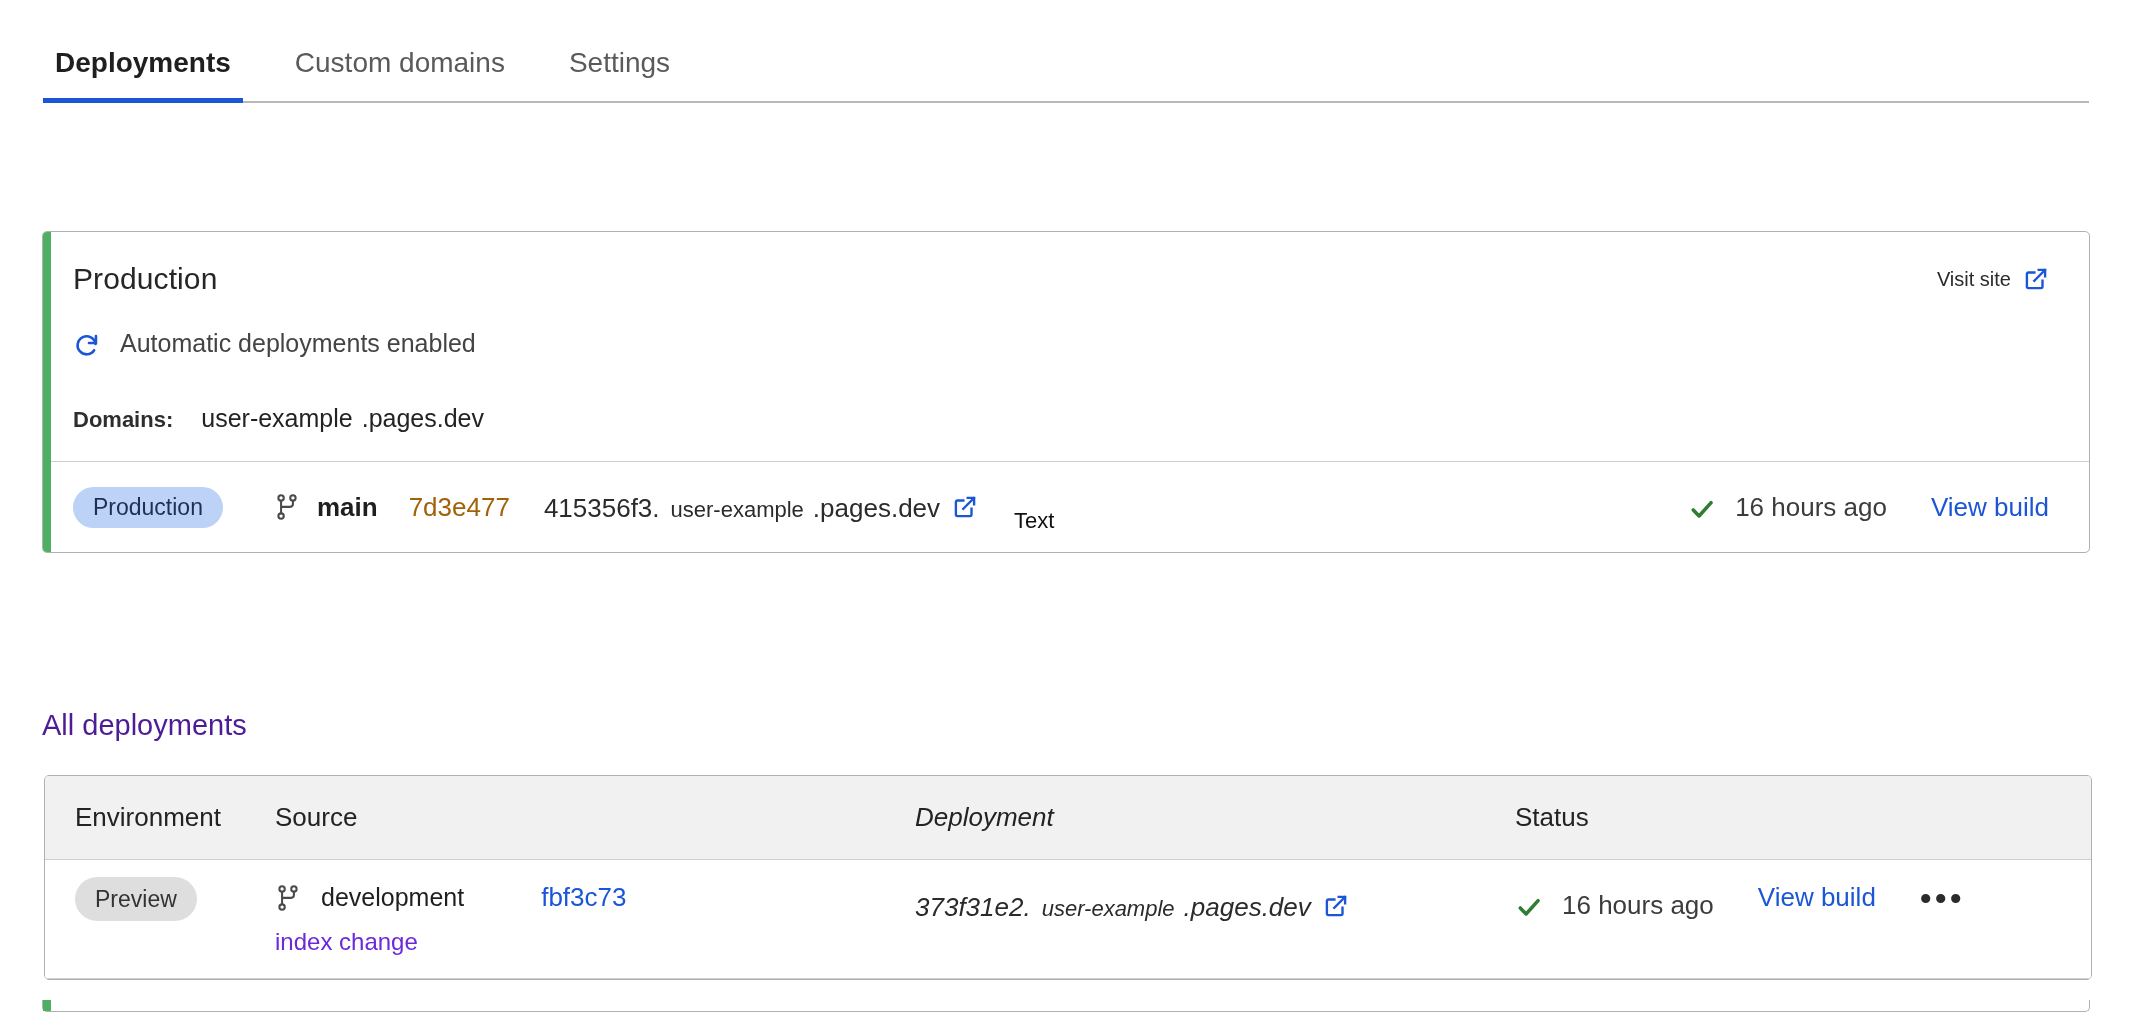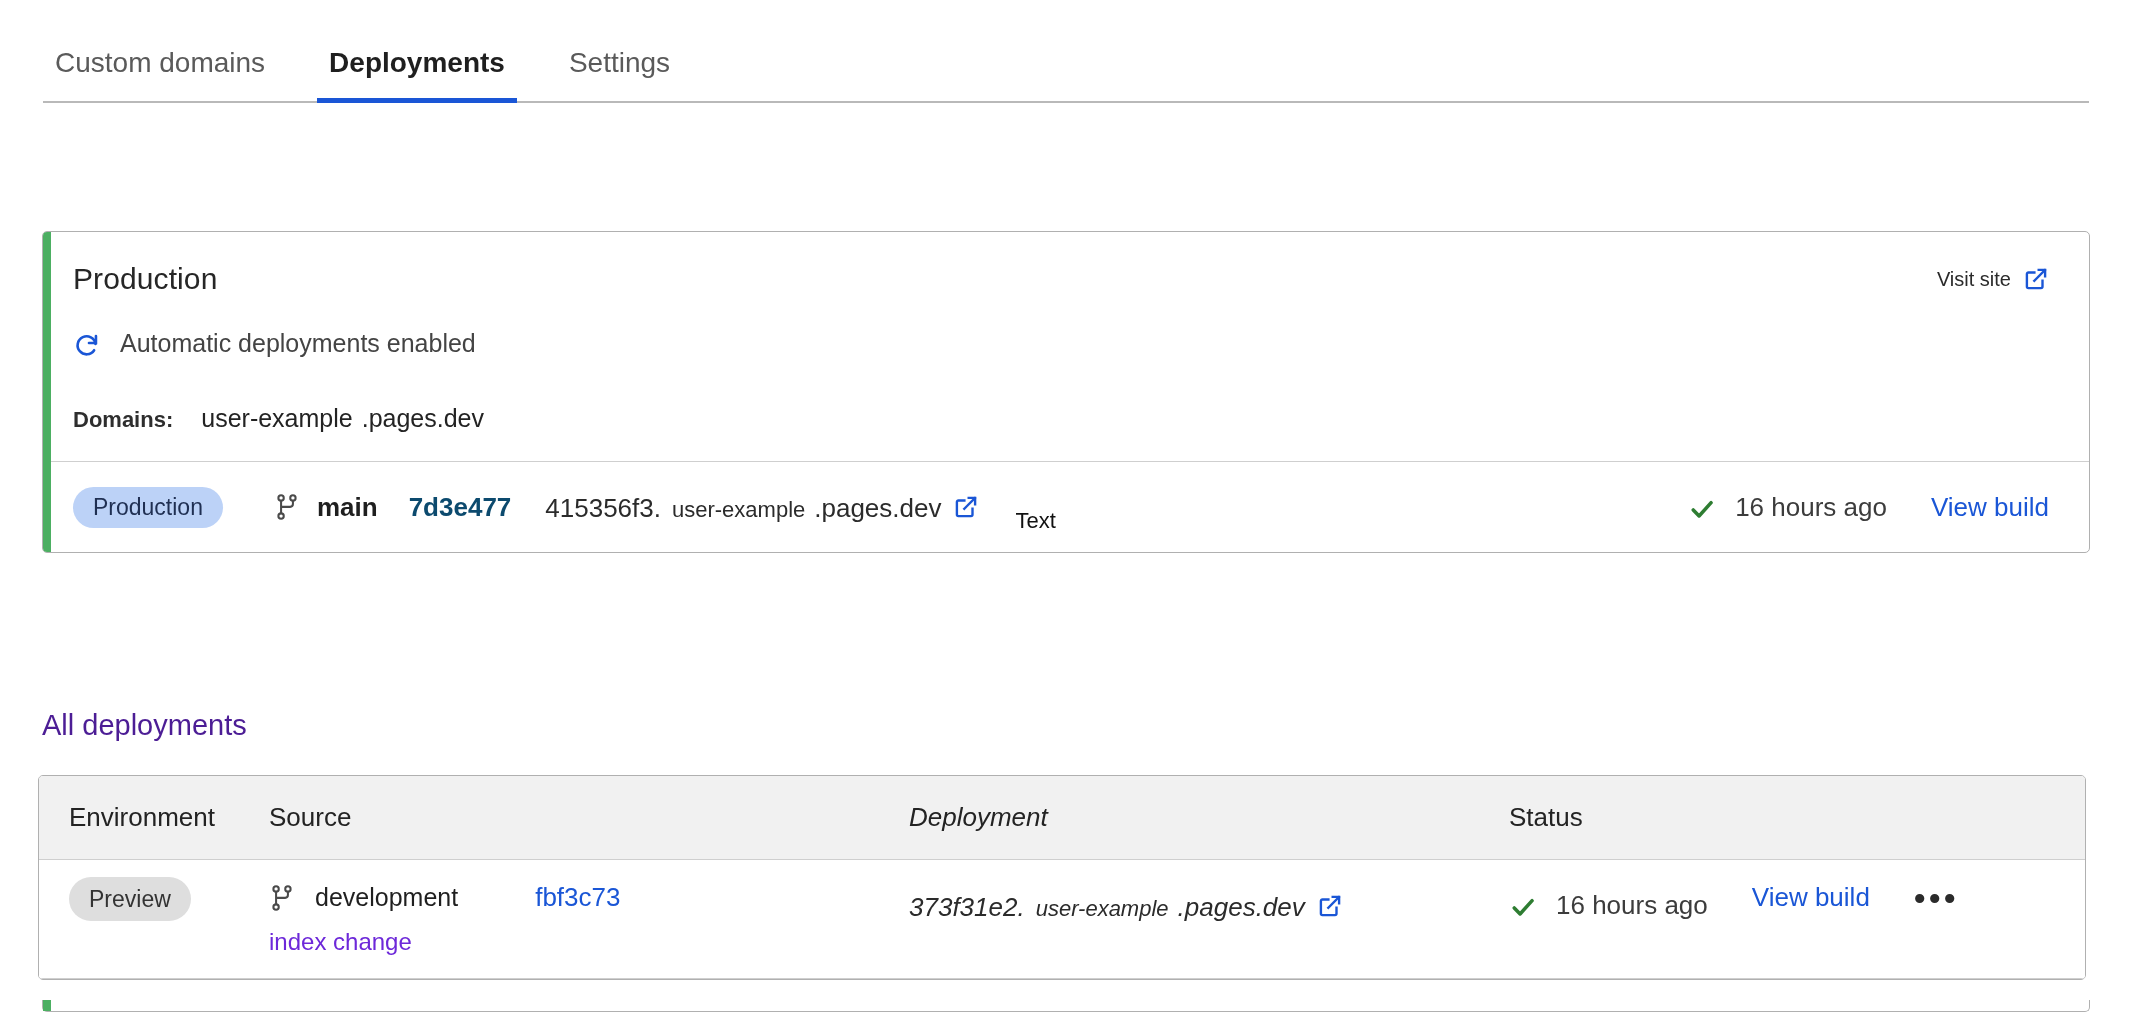--- a/index.html
+++ b/index.html
@@ -115,21 +115,21 @@
     border-radius: 999px;
     padding: 9px 20px;
     white-space: nowrap;
     line-height: 1;
   }
   .badge-prod { background: #bcd2f7; color: #1f2f52; }
   .badge-preview { background: #dedede; color: #333; }
 
   .src-block { display: flex; align-items: center; margin-left: 51px; }
   .branch-name { font-size: 26px; font-weight: 700; color: #1f1f1f; margin-left: 17px; }
-  .commit { font-size: 26px; color: #0c4a6e; margin-left: 31px; cursor: pointer; font-weight: bold; }
+  .commit { font-size: 26px; color: #a16207; margin-left: 31px; cursor: pointer; }
 
   .depl-block { display: flex; align-items: baseline; margin-left: 34px; }
   .depl-hash { font-size: 26px; color: #2b2b2b; }
   .depl-sub  { font-size: 22px; color: #2b2b2b; margin-left: 11px; }
   .depl-suffix { font-size: 26px; color: #2b2b2b; margin-left: 9px; }
   .extlink { margin-left: 12px; position: relative; top: 3px; cursor: pointer; }
 
   .text-annot {
     font-size: 22px;
     color: #111;
@@ -150,21 +150,21 @@
   
   .section-title {
     position: absolute;
     left: 42px;
     top: 709px;
     font-size: 29px;
     color: #4c1d95;
   }
   .table {
     position: absolute;
-    left: 38px;
+    left: 44px;
     top: 775px;
     width: 2048px;
     border: 1px solid #b0b0b0;
     border-radius: 5px;
     overflow: hidden;
     background: #fff;
   }
   .thead {
     background: #f1f1f1;
     display: flex;
@@ -225,25 +225,25 @@
     left: 0; top: 0; bottom: 0;
     width: 8px;
     background: #4caf62;
   }
   .ico { display: inline-flex; align-items: center; justify-content: center; }
 </style>
 </head>
 <body>
 
 <div class="tabbar">
+  <div class="tab active">
+    <span>Deployments</span>
+  </div>
   <div class="tab">
     <span>Custom domains</span>
-  </div>
-  <div class="tab active">
-    <span>Deployments</span>
   </div>
   <div class="tab">
     <span>Settings</span>
   </div>
 </div>
 
 <div class="card">
   <div class="card-green"></div>
 
   <div class="card-top">

